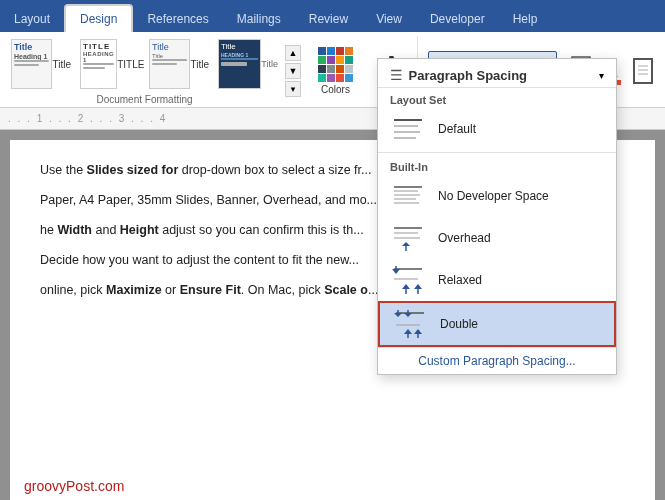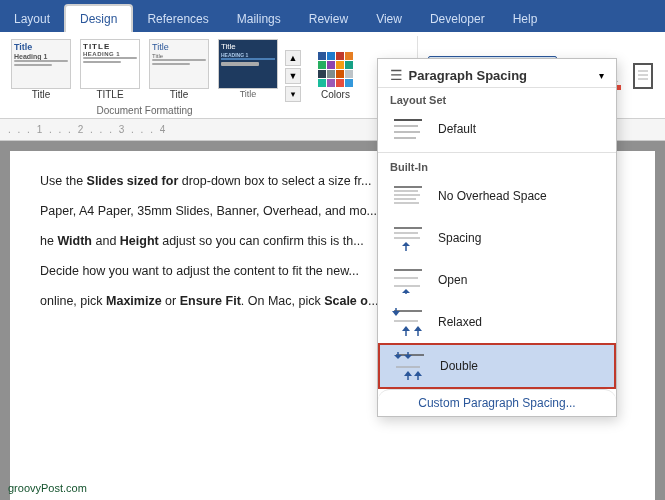--- a/index.html
+++ b/index.html
@@ -12,21 +12,21 @@
     .tab-bar { display: flex; align-items: flex-end; background: #2b579a; padding-top: 4px; }
     .tab-item { padding: 6px 14px; font-size: 12px; color: #d0dff5; cursor: pointer; border-radius: 4px 4px 0 0; }
     .tab-item.active { background: #fff; color: #2b579a; font-weight: 500; border: 2px solid #d0d0d0; border-bottom: none; }
 
     
     .ribbon-body { background: #fff; border-bottom: 1px solid #d0d0d0; padding: 4px 8px 2px 8px; display: flex; align-items: stretch; gap: 4px; }
 
     
     .style-scroll-area { display: flex; flex-direction: column; align-items: center; }
     .style-items-row { display: flex; gap: 3px; }
-    .style-swatch { display: flex; flex-direction: column; align-items: center; width: 66px; cursor: pointer; border: 1px solid transparent; padding: 2px; }
+    .style-swatch { display: flex; align-items: center; width: 66px; cursor: pointer; border: 1px solid transparent; padding: 2px; }
     .style-swatch-placeholder { width: 60px; height: 50px; background: #f5f5f5; border: 1px solid #ccc; display: flex; flex-direction: column; padding: 2px; }
     .swatch-line { height: 4px; background: #333; margin-bottom: 2px; border-radius: 1px; }
     .swatch-line.gray { background: #aaa; height: 2px; }
     .swatch-label { font-size: 10px; color: #333; text-align: center; }
     .scroll-arrows { display: flex; flex-direction: column; justify-content: center; gap: 2px; }
     .arrow-btn { width: 16px; height: 16px; background: #f0f0f0; border: 1px solid #ccc; display: flex; align-items: center; justify-content: center; cursor: pointer; font-size: 9px; }
 
     
     .ribbon-group { display: flex; flex-direction: column; align-items: center; border-right: 1px solid #e0e0e0; padding: 0 6px; }
     .ribbon-group-label { font-size: 10px; color: #666; margin-top: 2px; }
@@ -55,21 +55,21 @@
     .doc-area { background: #909090; padding: 10px; display: flex; gap: 10px; height: calc(500px - 110px); overflow: hidden; }
     .doc-page { background: #fff; flex: 1; padding: 20px 30px; font-size: 12.5px; line-height: 1.6; color: #222; overflow: hidden; }
     .doc-page p { margin-bottom: 10px; }
 
     
     .dropdown-panel { position: absolute; top: 58px; right: 48px; width: 240px; background: #fff; border: 1px solid #c0c0c0; box-shadow: 2px 4px 12px rgba(0,0,0,0.18); z-index: 100; }
     .dropdown-section-title { padding: 6px 12px 2px 12px; font-size: 11px; color: #555; font-weight: 600; }
     .dropdown-item { display: flex; align-items: center; gap: 12px; padding: 7px 12px; cursor: pointer; }
     .dropdown-item.selected { background: #c8d8f0; border: 2px solid #c0392b; }
     .dropdown-item-label { font-size: 12px; color: #222; }
-    .dropdown-footer { text-align: center; padding: 6px 12px; font-size: 12px; color: #2b579a; cursor: pointer; border-top: 1px solid #e0e0e0; border-radius: 12px; }
+    .dropdown-footer { text-align: center; padding: 6px 12px; font-size: 12px; color: #2b579a; cursor: pointer; border-top: 1px solid #e0e0e0; }
     .divider-line { height: 1px; background: #e0e0e0; margin: 2px 0; }
 
     
     .para-icon { width: 36px; height: 28px; }
   </style>
 </head>
 <body>
 
 <div class="ribbon">
   <div class="tab-bar">
@@ -212,21 +212,21 @@
 <div class="doc-area">
   <div class="doc-page">
     <p>Use the <strong>Slides sized for</strong> drop-down box to select a size fr...</p>
     <p>Paper, A4 Paper, 35mm Slides, Banner, Overhead, and mo...</p>
     <p>he <strong>Width</strong> and <strong>Height</strong> adjust so you can confirm this is th...</p>
     <p>Decide how you want to adjust the content to fit the new...</p>
     <p>online, pick <strong>Maximize</strong> or <strong>Ensure Fit</strong>. On Mac, pick <strong>Scale o</strong>...</p>
   </div>
 </div>
 
-<div style="position:absolute; bottom:6px; left:8px; font-size:11px; color:#14532d; font-weight:500;">groovyPost.com</div>
+<div style="position:absolute; bottom:6px; left:24px; font-size:14px; color:#b91c1c; font-weight:500;">groovyPost.com</div>
 
 <div class="dropdown-panel">
   <div style="display:flex; align-items:center; gap:6px; padding:8px 12px 4px 12px; border-bottom:1px solid #e0e0e0;">
     <span style="font-size:14px; color:#555;">☰</span>
     <span style="font-size:13px; font-weight:600; color:#333;">Paragraph Spacing</span>
     <span style="margin-left:auto; font-size:10px;">▾</span>
   </div>
 
   <div class="dropdown-section-title">Layout Set</div>
   <div class="dropdown-item">
@@ -247,49 +247,37 @@
   <div class="dropdown-item">
     <div class="para-icon">
       <svg width="36" height="28" viewBox="0 0 36 28">
         <line x1="4" y1="5" x2="32" y2="5" stroke="#555" stroke-width="1.5"></line>
         <line x1="4" y1="9" x2="28" y2="9" stroke="#aaa" stroke-width="1.2"></line>
         <line x1="4" y1="13" x2="30" y2="13" stroke="#aaa" stroke-width="1.2"></line>
         <line x1="4" y1="17" x2="26" y2="17" stroke="#aaa" stroke-width="1.2"></line>
         <line x1="4" y1="21" x2="29" y2="21" stroke="#aaa" stroke-width="1.2"></line>
       </svg>
     </div>
-    <span class="dropdown-item-label">No Overhead Space</span>
+    <span class="dropdown-item-label">No Developer Space</span>
   </div>
 
   <div class="dropdown-item">
     <div class="para-icon">
       <svg width="36" height="28" viewBox="0 0 36 28">
         <line x1="4" y1="4" x2="32" y2="4" stroke="#555" stroke-width="1.5"></line>
         <line x1="4" y1="9" x2="28" y2="9" stroke="#aaa" stroke-width="1.2"></line>
         <line x1="4" y1="14" x2="30" y2="14" stroke="#aaa" stroke-width="1.2"></line>
         <polygon points="16,18 20,22 12,22" fill="#2b579a"></polygon>
         <line x1="16" y1="22" x2="16" y2="27" stroke="#2b579a" stroke-width="1.5"></line>
       </svg>
     </div>
-    <span class="dropdown-item-label">Spacing</span>
-  </div>
-
-
-  <div class="dropdown-item">
-    <div class="para-icon">
-      <svg width="36" height="28" viewBox="0 0 36 28">
-        <line x1="4" y1="4" x2="32" y2="4" stroke="#555" stroke-width="1.5"></line>
-        <line x1="4" y1="12" x2="28" y2="12" stroke="#aaa" stroke-width="1.2"></line>
-        <line x1="4" y1="20" x2="30" y2="20" stroke="#aaa" stroke-width="1.2"></line>
-        <polygon points="16,23 20,27 12,27" fill="#2b579a"></polygon>
-        <line x1="16" y1="27" x2="16" y2="28" stroke="#2b579a" stroke-width="1.5"></line>
-      </svg>
-    </div>
-    <span class="dropdown-item-label">Open</span>
-  </div>
+    <span class="dropdown-item-label">Overhead</span>
+  </div>
+
+
 
   <div class="dropdown-item">
     <div class="para-icon">
       <svg width="36" height="28" viewBox="0 0 36 28">
         <line x1="4" y1="3" x2="32" y2="3" stroke="#555" stroke-width="1.5"></line>
         <line x1="4" y1="13" x2="28" y2="13" stroke="#aaa" stroke-width="1.2"></line>
         <polygon points="16,18 20,23 12,23" fill="#2b579a"></polygon>
         <line x1="16" y1="23" x2="16" y2="28" stroke="#2b579a" stroke-width="1.5"></line>
         <polygon points="28,18 32,23 24,23" fill="#2b579a"></polygon>
         <line x1="28" y1="23" x2="28" y2="28" stroke="#2b579a" stroke-width="1.5"></line>

